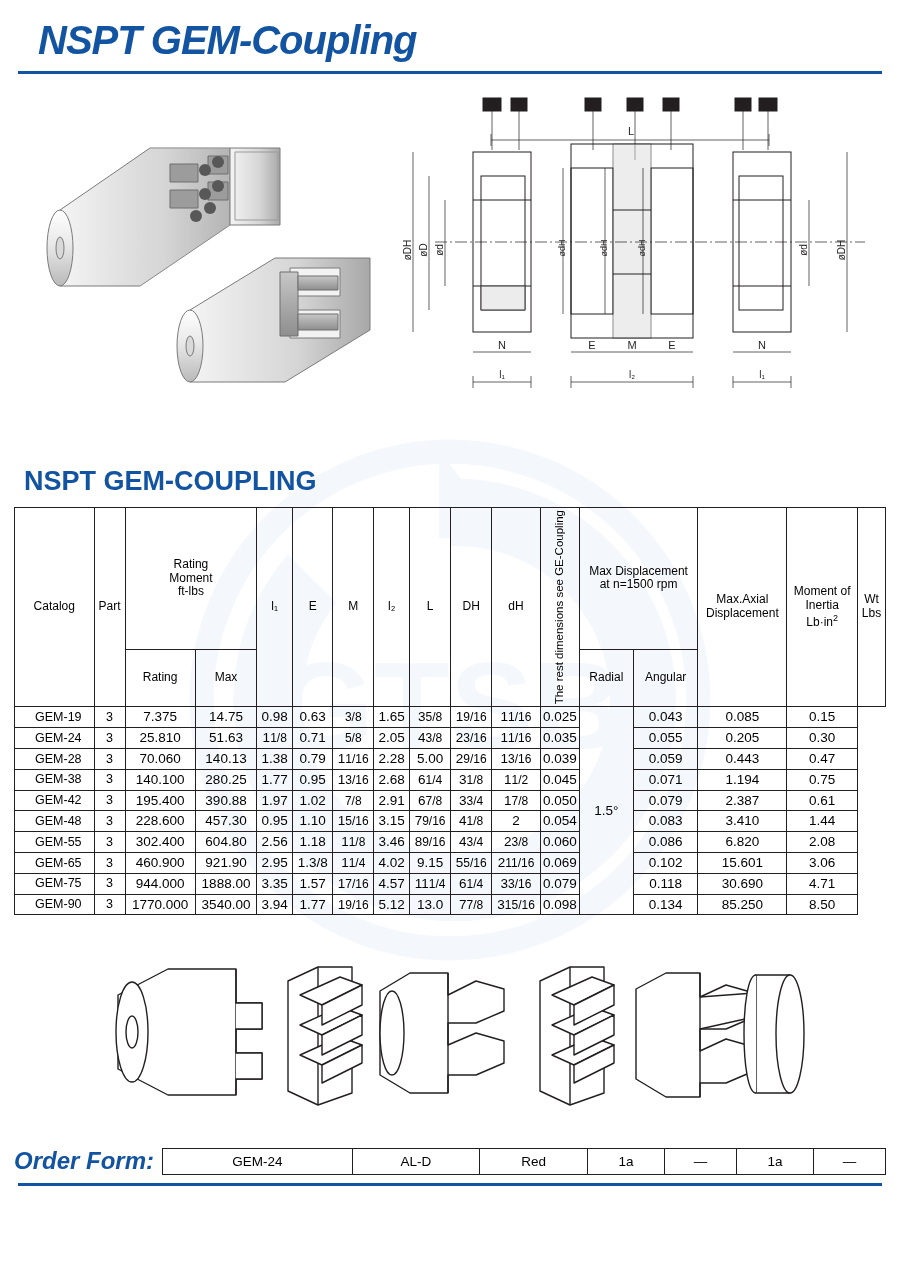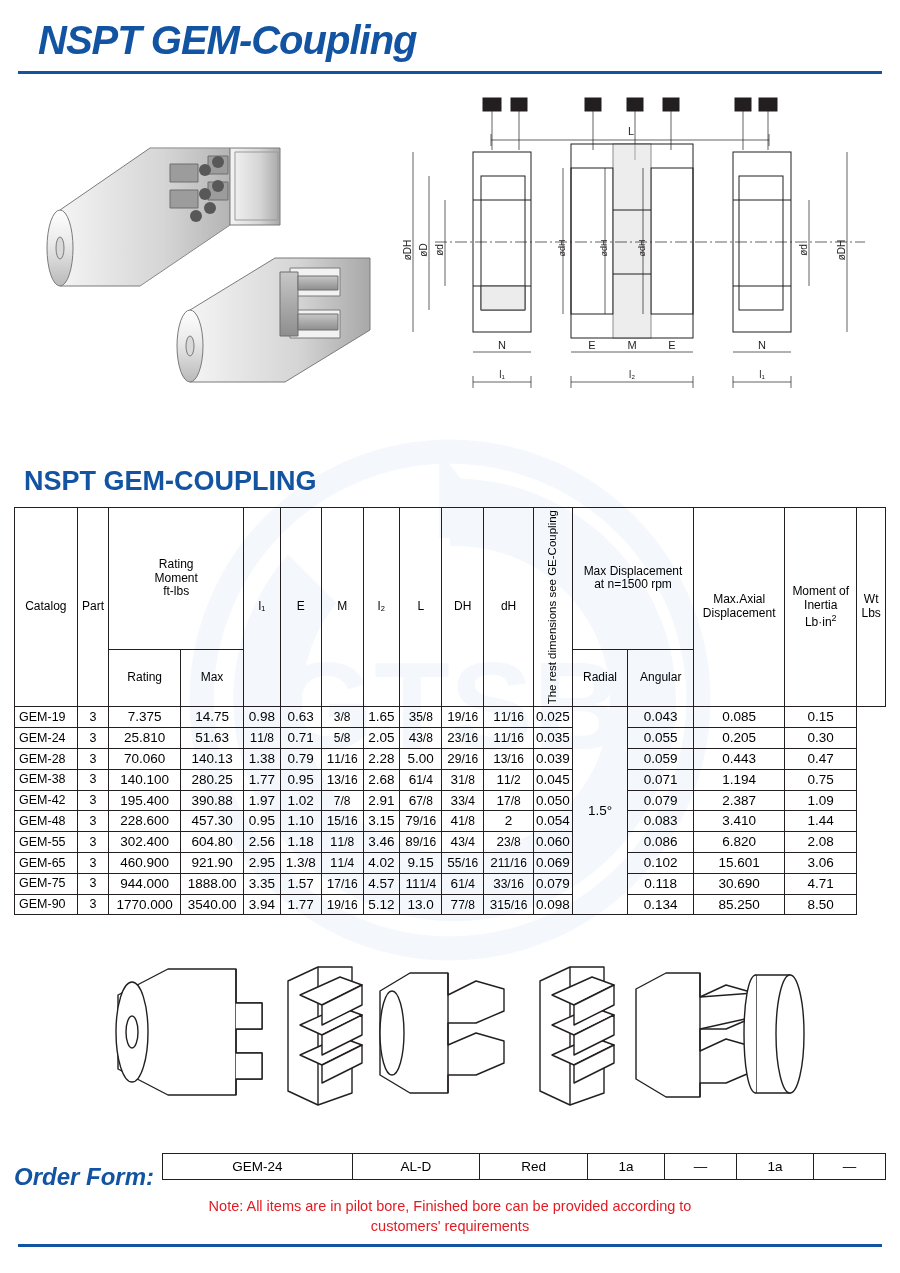--- a/index.html
+++ b/index.html
@@ -70,41 +70,41 @@
     font-family:"Liberation Sans", sans-serif;
   }
   table.spec th, table.spec td {
     border:1px solid #231f20;
     text-align:center;
     padding: 2px 2px;
     font-weight:normal;
     line-height:1.15;
   }
   table.spec th { font-size:12px;text-align:center; }
-  table.spec td.catalog { text-align:left; padding-left:4px; }
+  table.spec td.catalog { text-align:left; padding-left:20px; }
   table.spec td.num { font-size:13.5px; }
   .frac { font-size:12px; vertical-align: 0; margin-top: 11px; }
   .vert {
     writing-mode: vertical-rl;
     transform: rotate(180deg);
     font-size: 11.5px;
     line-height:1.15;
     white-space:nowrap;
     margin:0 auto;
   }
   .sup { font-size:9px; vertical-align: super; }
 
   
   .lower-figure { height: 200px; margin-top: 18px; position:relative; }
 
   
   .orderform-wrap {
-    margin-top: 20px;
+    margin-top: 4px;
     display:flex;
-    align-items: flex-start;
+    align-items: flex-end;
     padding-left: 14px;
   }
   .orderform-label {
     font-size: 24px; font-weight:bold; font-style:italic; color:#1254a1;
     padding: 10px 8px 0 0; white-space:nowrap;
   }
   table.order {
     border-collapse: collapse;
     font-size: 13.5px;
     flex: 1;
@@ -445,21 +445,21 @@
           <td class="num">1.97</td>
           <td class="num">1.02</td>
           <td class="num"><span class="frac">7/8</span></td>
           <td class="num">2.91</td>
           <td class="num">6<span class="frac">7/8</span></td>
           <td class="num">3<span class="frac">3/4</span></td>
           <td class="num">1<span class="frac">7/8</span></td>
           <td class="num">0.050</td>
           <td class="num">0.079</td>
           <td class="num">2.387</td>
-          <td class="num">1.09</td>
+          <td class="num">0.61</td>
         </tr>
         <tr>
           <td class="catalog">GEM-48</td>
           <td class="">3</td>
           <td class="num">228.600</td>
           <td class="num">457.30</td>
           <td class="num">0.95</td>
           <td class="num">1.10</td>
           <td class="num">1<span class="frac">5/16</span></td>
           <td class="num">3.15</td>
@@ -602,19 +602,15 @@
             <td>Red</td>
             <td>1a</td>
             <td>—</td>
             <td>1a</td>
             <td>—</td>
           </tr>
       </tbody>
     </table>
   </div>
 
-  <div class="note">
-    <span>Note: All items are in pilot bore, Finished bore can be provided according to</span><br>
-    <span>customers' requirements</span>
-  </div>
 
   <div class="bottom-rule"></div>
 </div>
 
 </body></html>

